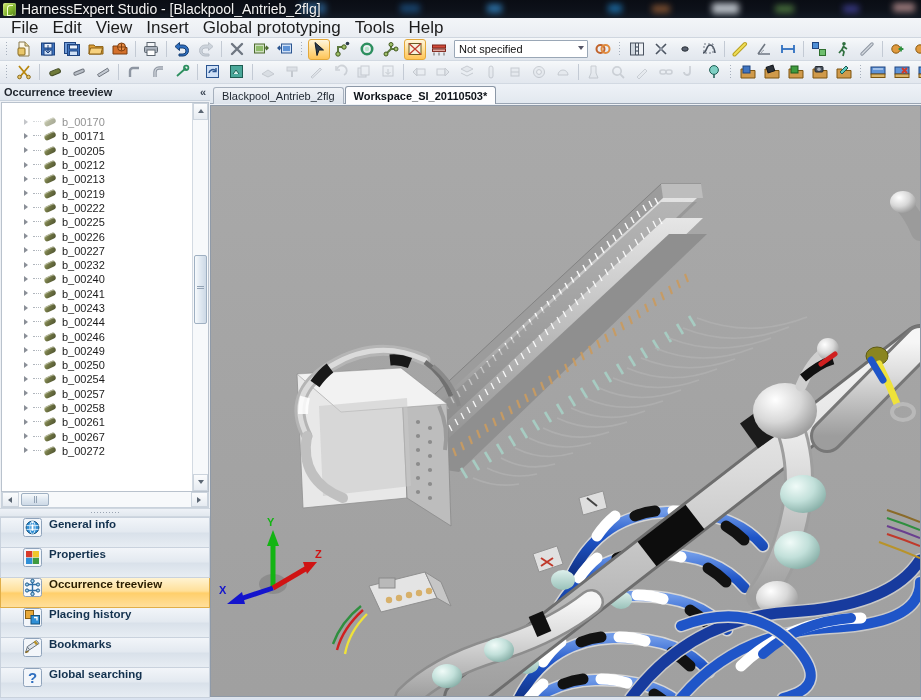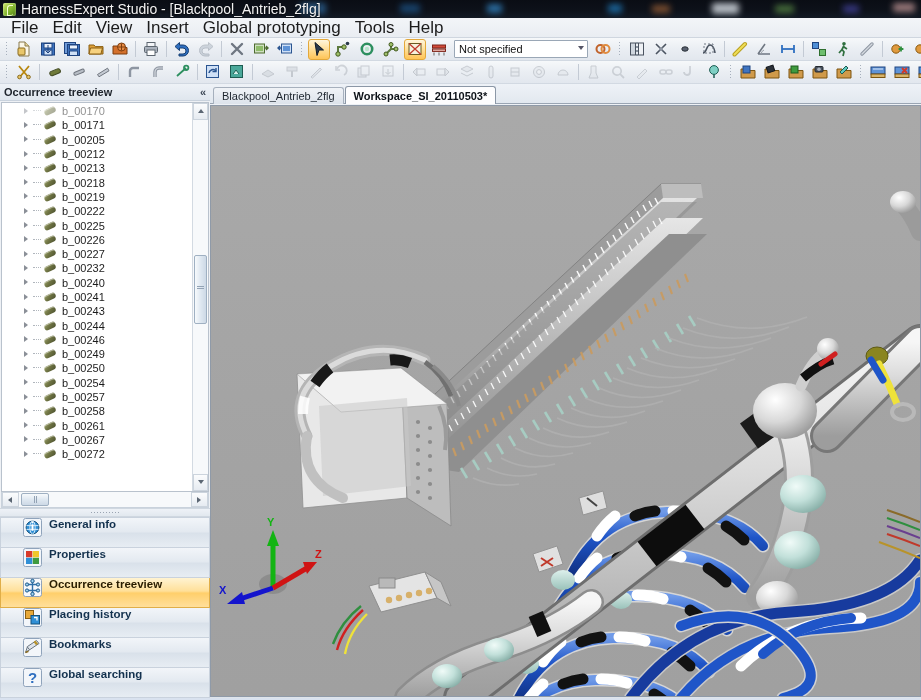--- a/index.html
+++ b/index.html
@@ -85,21 +85,21 @@
     height:16px;display:flex;align-items:center;
     background:linear-gradient(180deg,#eef2f7,#dfe6ee);
     border-bottom:1px solid #c9d2dd;padding:0 4px;
     font-weight:bold;font-size:11px;color:#20262e;
   }
   .dock-title .collapse{margin-left:auto;color:#3b4654;font-size:11px;cursor:pointer;}
   .tree-wrap{
     flex:1;background:#fff;border:1px solid #b9c2cd;margin:1px 1px 0 1px;
     position:relative;overflow:hidden;display:flex;
   }
-  .tree{flex:1;overflow:hidden;position:relative;padding-top:1px;}
+  .tree{flex:1;overflow:hidden;position:relative;padding-top:12px;}
   .tnode{
     height:14.3px;display:flex;align-items:center;padding-left:20px;
     font-size:11px;color:#1c1c1c;white-space:nowrap;cursor:default;
   }
   .tnode .exp{
     width:9px;height:9px;margin-right:2px;flex:none;position:relative;
   }
   .tnode .exp:after{
     content:"";position:absolute;left:2px;top:1px;width:0;height:0;
     border-top:3.5px solid transparent;border-bottom:3.5px solid transparent;
@@ -720,26 +720,20 @@
               <span class="exp"></span>
               <span class="dots"></span>
               <span class="wire-ico"></span>
               <span>b_00212</span>
             </div>
           <div class="tnode">
               <span class="exp"></span>
               <span class="dots"></span>
               <span class="wire-ico"></span>
               <span>b_00213</span>
-            </div>
-          <div class="tnode">
-              <span class="exp"></span>
-              <span class="dots"></span>
-              <span class="wire-ico"></span>
-              <span>b_00218</span>
             </div>
           <div class="tnode">
               <span class="exp"></span>
               <span class="dots"></span>
               <span class="wire-ico"></span>
               <span>b_00219</span>
             </div>
           <div class="tnode">
               <span class="exp"></span>
               <span class="dots"></span>

